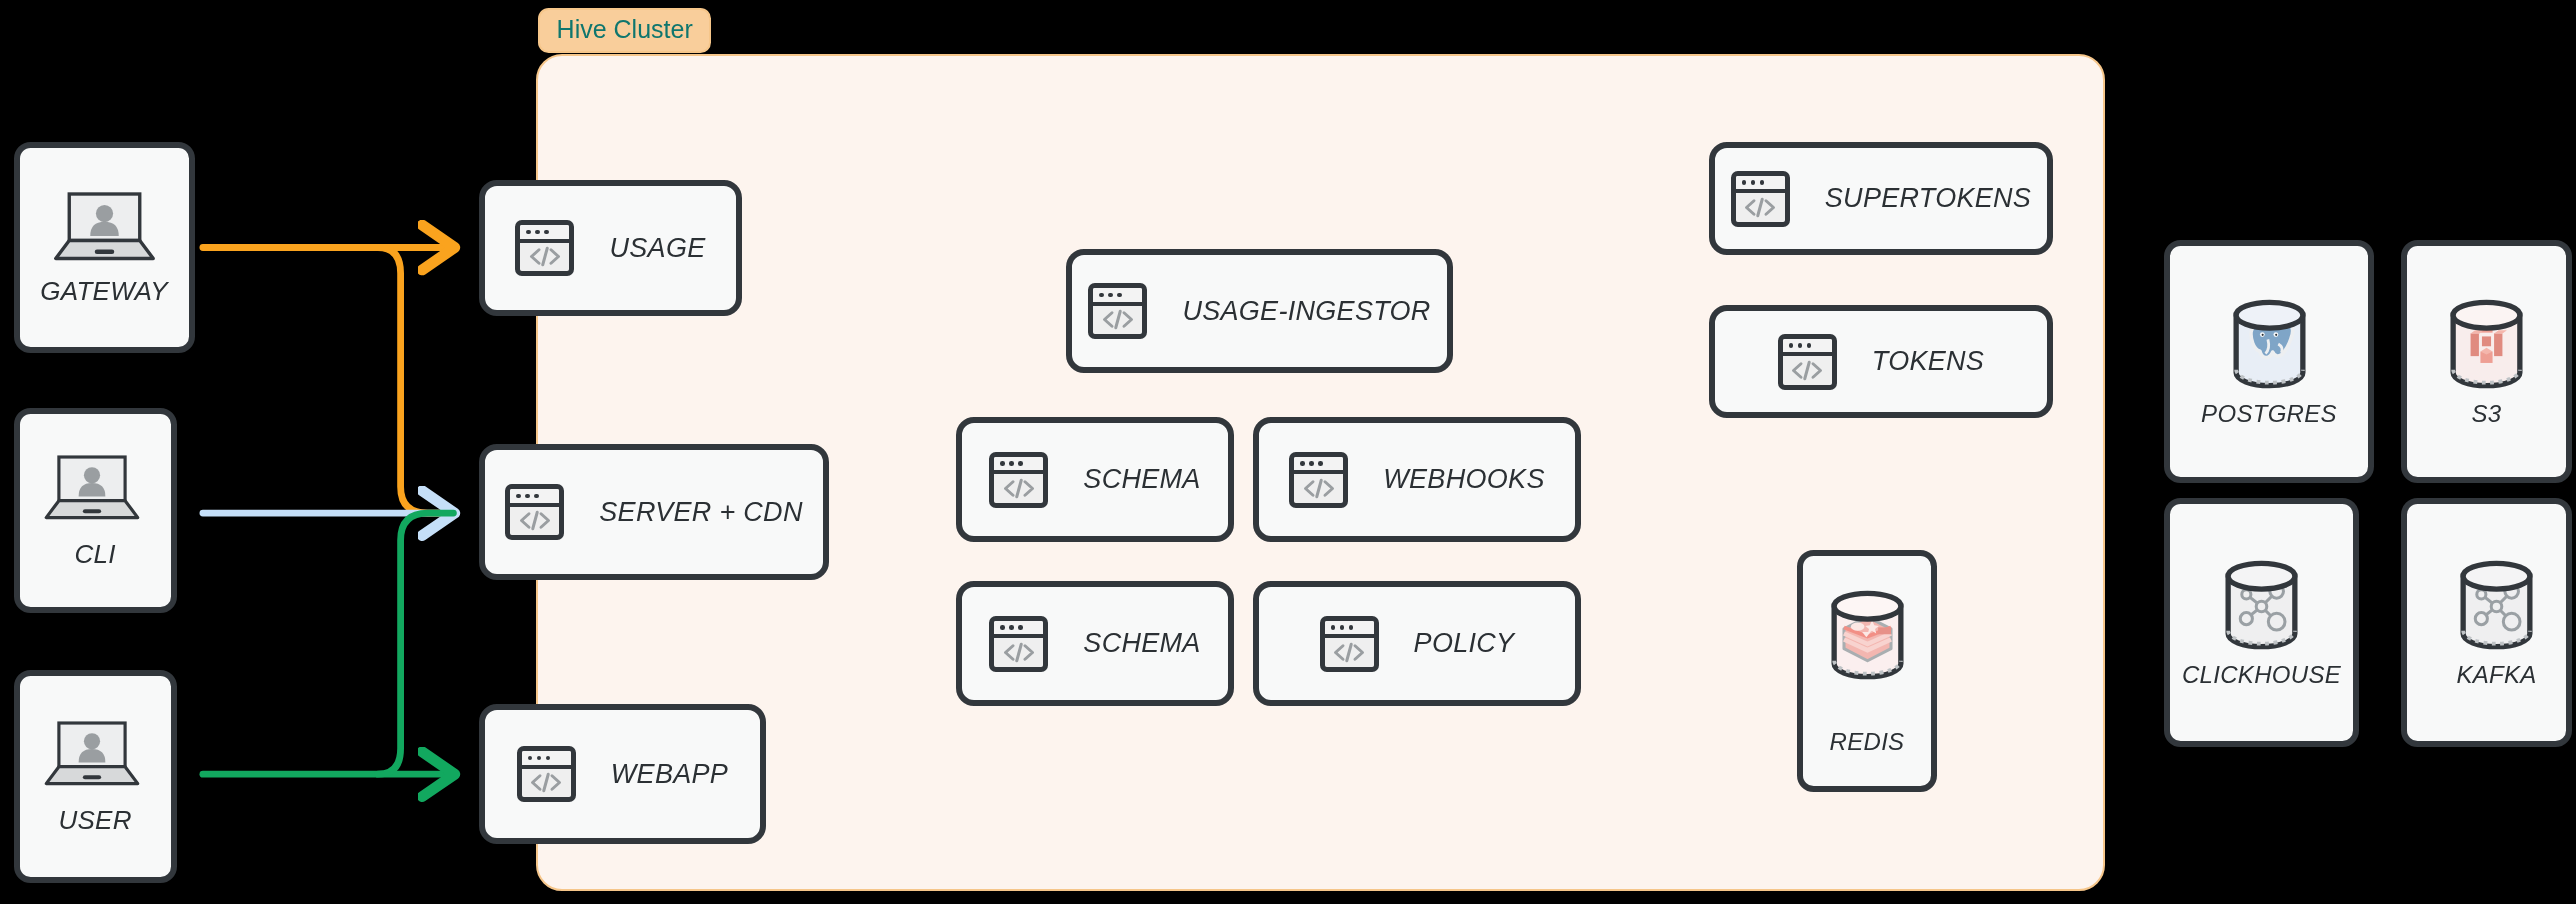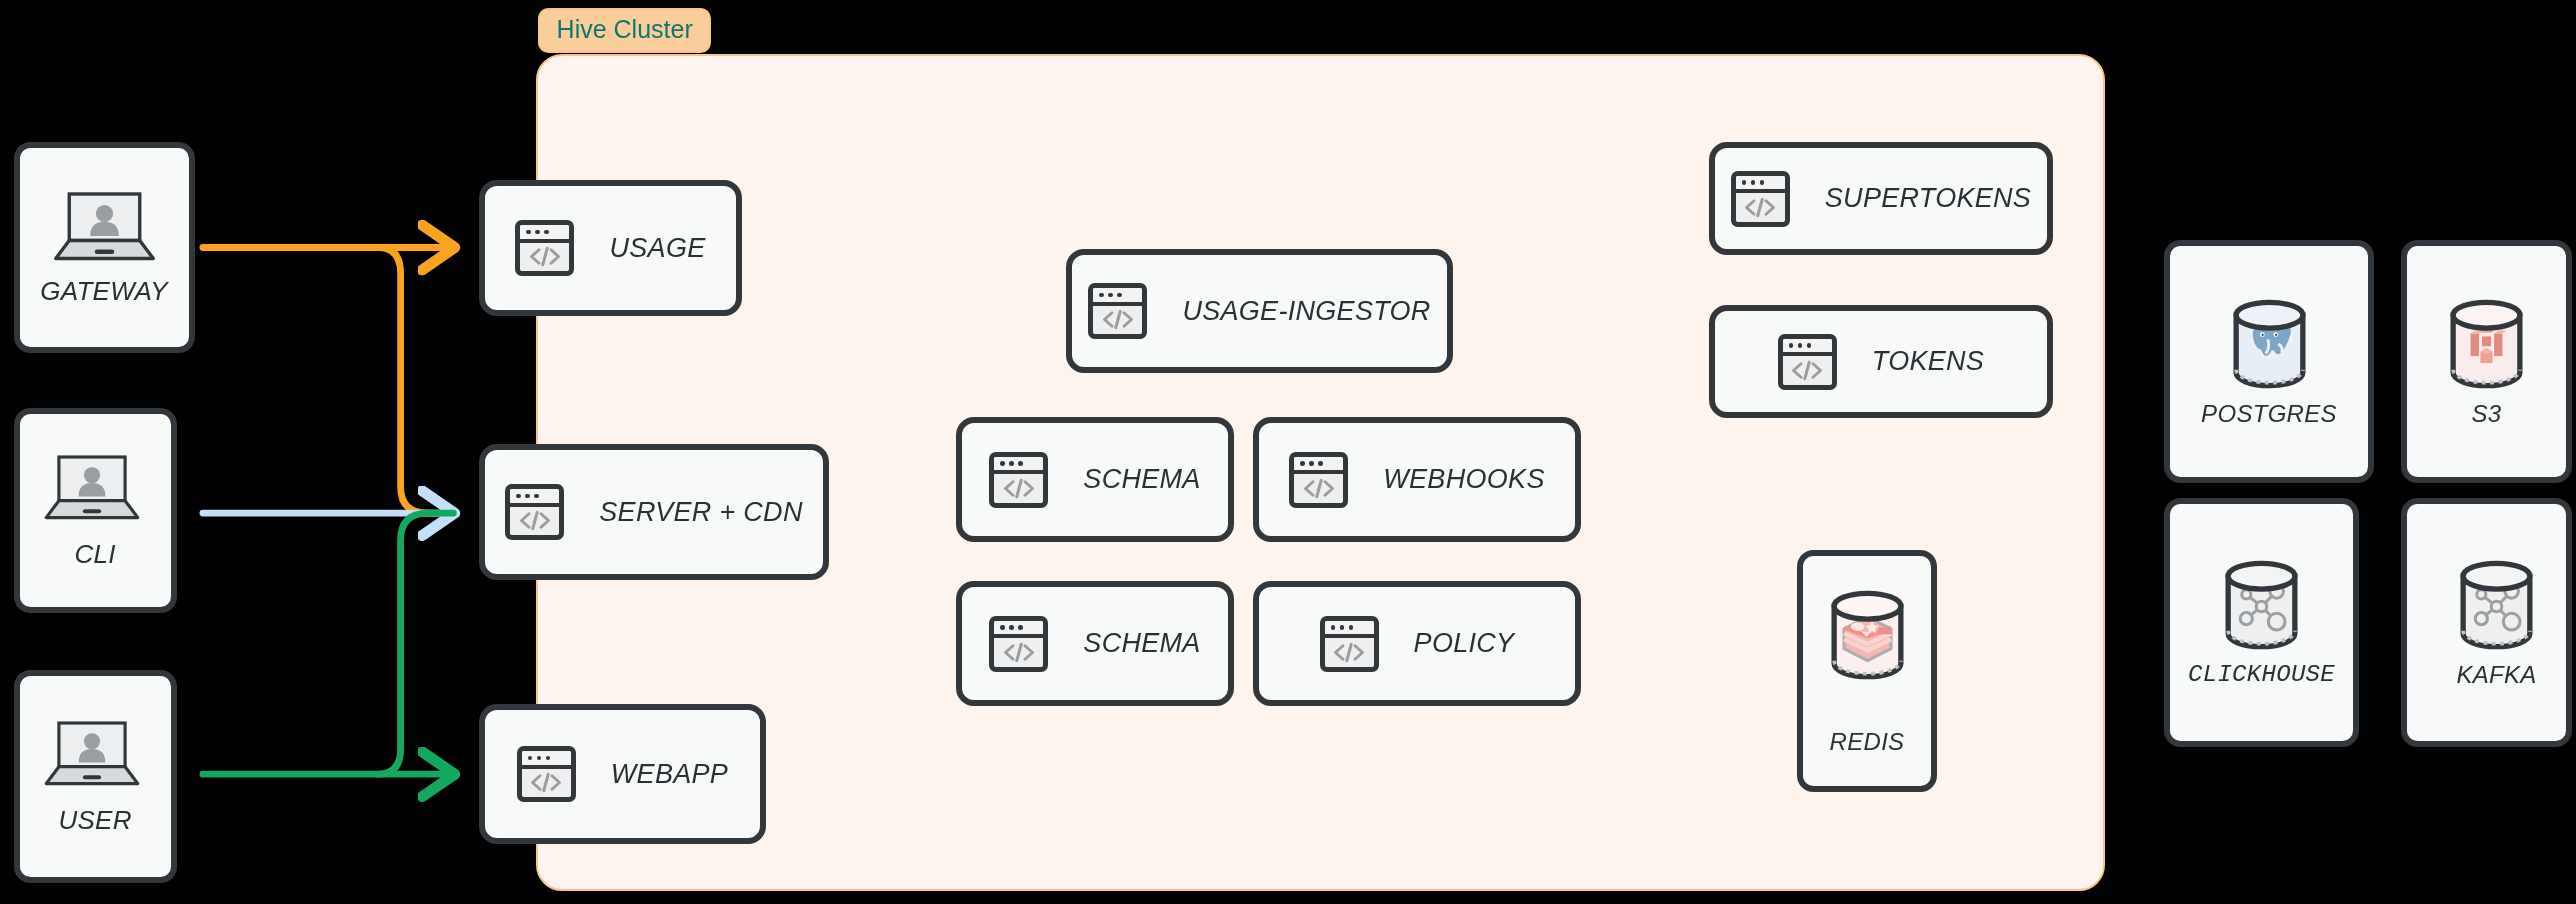--- a/index.html
+++ b/index.html
@@ -367,21 +367,21 @@
           <path d="M-8 10 l8 -5 8 5 -8 4 z" fill="#F4B6AC"></path>
           <path d="M-21 -14 l6 -4 11 0 -5 4 z" fill="#F4B6AC"></path>
           <path d="M10 -14 l6 -4 11 0 -6 4 z" fill="#F4B6AC"></path>
         </g>
         <ellipse cx="60" cy="24" rx="44" ry="17" fill="#FBF4F3" stroke="#32373C" stroke-width="7"></ellipse>
       </svg>
     </span>
     <span class="node-label">S3</span>
   </div>
 
-  <div class="node db" style="left:2164px;top:498px;width:195px;height:249px;font-family:Liberation Mono, monospace;">
+  <div class="node db" style="left:2164px;top:498px;width:195px;height:249px;">
     <span class="cyl">
       <svg viewBox="0 0 120 124" width="91" height="94">
         <path d="M16 24 L16 100 a44 17 0 0 0 88 0 L104 24 Z" fill="#EFEFF0" stroke="#32373C" stroke-width="7"></path>
         <path d="M16 96 a44 17 0 0 0 88 0" fill="none" stroke="#BFC3C6" stroke-width="5" stroke-dasharray="5 6"></path>
         <g stroke="#9AA0A4" stroke-width="4" fill="none">
           <line x1="40" y1="48" x2="60" y2="64"></line>
           <line x1="60" y1="64" x2="80" y2="44"></line>
           <line x1="60" y1="64" x2="40" y2="80"></line>
           <line x1="60" y1="64" x2="80" y2="84"></line>
         </g>

